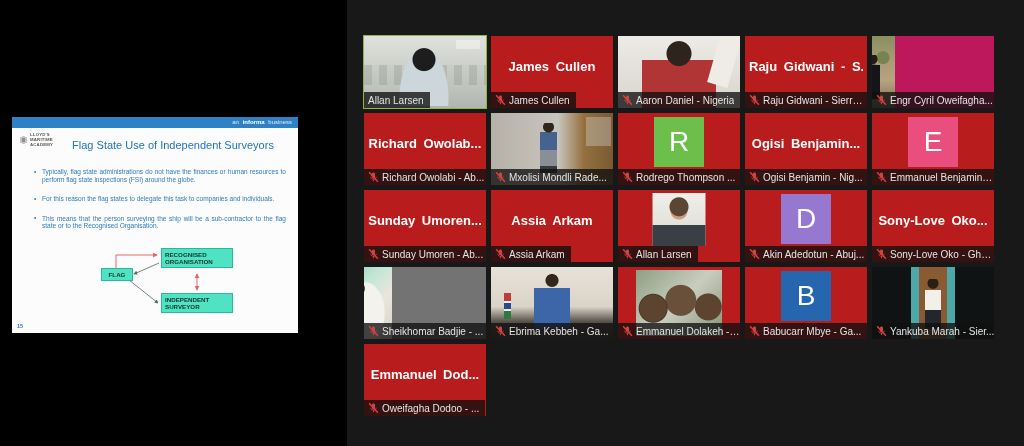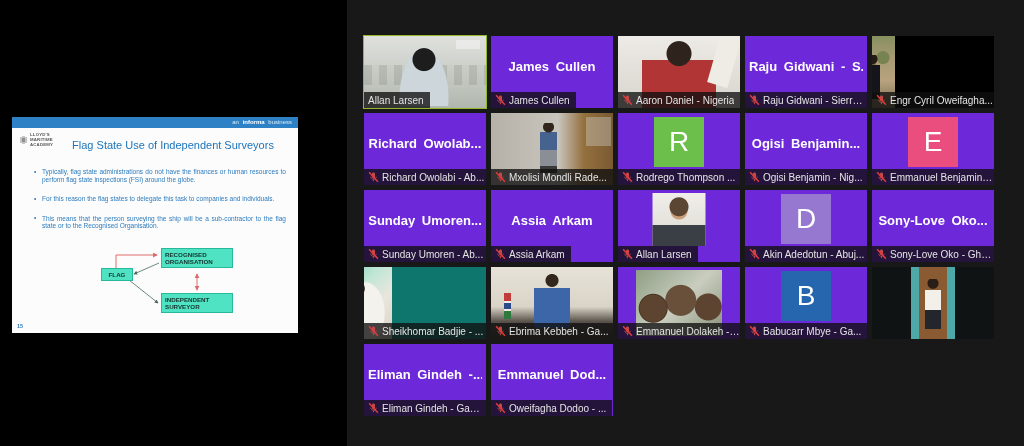--- a/index.html
+++ b/index.html
@@ -31,21 +31,21 @@
   .pageno{position:absolute;left:5px;bottom:4px;font-size:5.5px;font-weight:700;color:#2d7bbd;}
 
   
   .divider{position:absolute;left:349px;top:216px;height:24px;width:6px;
      border-left:2px solid #c9c9c9;border-right:2px solid #c9c9c9;cursor:col-resize;}
 
   
   .panel{position:absolute;left:347px;top:0;width:677px;height:446px;background:#181818;}
   .grid{position:absolute;left:17px;top:36px;display:grid;
      grid-template-columns:repeat(5,122px);grid-auto-rows:72px;gap:5px;}
-  .tile{position:relative;background:#6d28d9;overflow:hidden;}
+  .tile{position:relative;background:#b91c1c;overflow:hidden;}
   .tile.active{outline:2px solid #c6d839;outline-offset:-2px;box-shadow:0 0 0 1px #93b82e;}
 
   .center-name{position:absolute;left:4px;right:4px;top:42%;transform:translateY(-50%);
      text-align:center;font-weight:700;font-size:13px;color:#fff;white-space:nowrap;
      overflow:hidden;word-spacing:3px;}
   .avatar{position:absolute;left:50%;top:4px;width:50px;height:50px;transform:translateX(-50%);
      display:flex;align-items:center;justify-content:center;color:#fff;font-size:28px;}
   .label{position:absolute;left:0;bottom:0;max-width:97%;height:16px;display:flex;
      align-items:center;gap:3px;background:rgba(16,16,16,.78);padding:0 6px 0 4px;
      white-space:nowrap;overflow:hidden;z-index:3;}
@@ -73,38 +73,38 @@
                 linear-gradient(180deg,transparent 30%,#b23535 30%);}
   .vis-aaron .inner::after{right:4%;top:-4%;width:17%;height:74%;background:#efece6;transform:rotate(16deg);}
 
   .vis-wandifa .inner{background:linear-gradient(180deg,#e4dfd6 0%,#d1cbc0 100%);}
   .vis-wandifa .inner::before{left:30%;top:8%;width:40%;height:92%;
      background:radial-gradient(circle at 50% 10%,#993232 0 6px,transparent 7px),
                 radial-gradient(circle at 50% 22%,#463327 0 9px,transparent 10px),
                 linear-gradient(180deg,transparent 40%,#56504a 40%);}
   .vis-wandifa .inner::after{top:6%;right:5%;width:22px;height:8px;background:#f2f0ea;transform:rotate(-8deg);}
 
-  .vis-cyril{background:#000000;}
+  .vis-cyril{background:#be185d;}
   .vis-cyril .inner{left:50%;top:0;bottom:0;width:46px;transform:translateX(-50%);inset:auto;height:100%;
      background:linear-gradient(180deg,#87905f 0%,#a89a74 32%,#b7a37e 62%,#79694d 100%);}
   .vis-cyril .inner::before{inset:0;
      background:radial-gradient(circle at 28% 22%,#6e7b4a 0 5px,transparent 6px),
                 radial-gradient(circle at 74% 30%,#778452 0 6px,transparent 7px),
                 radial-gradient(circle at 46% 46%,#8a7a52 0 7px,transparent 8px);}
   .vis-cyril .inner::after{left:50%;top:26%;width:16px;height:44px;transform:translateX(-50%);
      background:radial-gradient(circle at 50% 9%,#241b14 0 5px,transparent 6px),
                 linear-gradient(180deg,transparent 22%,#14141a 22%);border-radius:3px;}
 
   .vis-mxolisi .inner{background:linear-gradient(90deg,#b6b1a7 0%,#c8c5be 55%,#95703e 76%,#7a5a33 100%);}
   .vis-mxolisi .inner::before{left:40%;top:14%;width:17px;height:50px;
      background:radial-gradient(circle at 50% 8%,#31251c 0 5px,transparent 6px),
                 linear-gradient(180deg,transparent 17%,#46628e 17% 54%,#8a8f96 54% 86%,#3a3a3a 86%);}
   .vis-mxolisi .inner::after{right:2%;top:6%;width:20%;height:40%;background:rgba(215,220,220,.35);}
 
-  .vis-sheikhomar{background:#0f766e;}
+  .vis-sheikhomar{background:#737373;}
   .vis-sheikhomar .inner{left:50%;top:0;height:100%;width:56px;transform:translateX(-50%);inset:auto;
      background:linear-gradient(135deg,#84ccb2 0%,#c0e6d6 35%,#e9e6dd 62%,#d8d3c7 100%);}
   .vis-sheikhomar .inner::before{inset:0;
      background:radial-gradient(circle at 20% 10%,#d970a8 0 3px,transparent 4px),
                 radial-gradient(circle at 38% 30%,#241a12 0 7px,transparent 8px),
                 radial-gradient(ellipse at 52% 64%,#f4f2ec 0 19px,transparent 20px);}
 
   .vis-ebrima .inner{background:linear-gradient(180deg,#e7e2d8 0%,#dad4c8 55%,#57514a 76%,#403b34 100%);}
   .vis-ebrima .inner::before{left:50%;top:10%;width:36px;height:54px;transform:translateX(-50%);
      background:radial-gradient(circle at 50% 12%,#33261c 0 6px,transparent 7px),
@@ -496,37 +496,33 @@
           <line x1="1.2" y1="0.8" x2="10.8" y2="11.2" stroke="#e23b3b" stroke-width="1.6"></line>
         </svg>
       </span>
       <span class="label-text">Babucarr Mbye - Ga...</span>
     </div>
   </div>
 
   <div class="tile k-photo vis-yankuba">
     <div class="inner"></div>
 
-  </div>
-
-  <div class="tile k-name">
-
-    <div class="center-name">Eliman Gindeh -...</div>
-    <div class="label">
-      <span class="mic">
-        <svg width="11" height="12" viewBox="0 0 12 12">
-          <path d="M6 1.1c-.95 0-1.7.75-1.7 1.7v3c0 .95.75 1.7 1.7 1.7s1.7-.75 1.7-1.7v-3c0-.95-.75-1.7-1.7-1.7z" fill="#c04a4a"></path>
-          <path d="M3.1 5.7c0 1.65 1.3 2.9 2.9 2.9s2.9-1.25 2.9-2.9" fill="none" stroke="#c04a4a" stroke-width="1"></path>
-          <line x1="6" y1="8.7" x2="6" y2="10.6" stroke="#c04a4a" stroke-width="1"></line>
-          <line x1="1.2" y1="0.8" x2="10.8" y2="11.2" stroke="#e23b3b" stroke-width="1.6"></line>
-        </svg>
-      </span>
-      <span class="label-text">Eliman Gindeh - Gam...</span>
-    </div>
-  </div>
+    <div class="label">
+      <span class="mic">
+        <svg width="11" height="12" viewBox="0 0 12 12">
+          <path d="M6 1.1c-.95 0-1.7.75-1.7 1.7v3c0 .95.75 1.7 1.7 1.7s1.7-.75 1.7-1.7v-3c0-.95-.75-1.7-1.7-1.7z" fill="#c04a4a"></path>
+          <path d="M3.1 5.7c0 1.65 1.3 2.9 2.9 2.9s2.9-1.25 2.9-2.9" fill="none" stroke="#c04a4a" stroke-width="1"></path>
+          <line x1="6" y1="8.7" x2="6" y2="10.6" stroke="#c04a4a" stroke-width="1"></line>
+          <line x1="1.2" y1="0.8" x2="10.8" y2="11.2" stroke="#e23b3b" stroke-width="1.6"></line>
+        </svg>
+      </span>
+      <span class="label-text">Yankuba Marah - Sier...</span>
+    </div>
+  </div>
+
 
   <div class="tile k-name">
 
     <div class="center-name">Emmanuel Dod...</div>
     <div class="label">
       <span class="mic">
         <svg width="11" height="12" viewBox="0 0 12 12">
           <path d="M6 1.1c-.95 0-1.7.75-1.7 1.7v3c0 .95.75 1.7 1.7 1.7s1.7-.75 1.7-1.7v-3c0-.95-.75-1.7-1.7-1.7z" fill="#c04a4a"></path>
           <path d="M3.1 5.7c0 1.65 1.3 2.9 2.9 2.9s2.9-1.25 2.9-2.9" fill="none" stroke="#c04a4a" stroke-width="1"></path>
           <line x1="6" y1="8.7" x2="6" y2="10.6" stroke="#c04a4a" stroke-width="1"></line>

